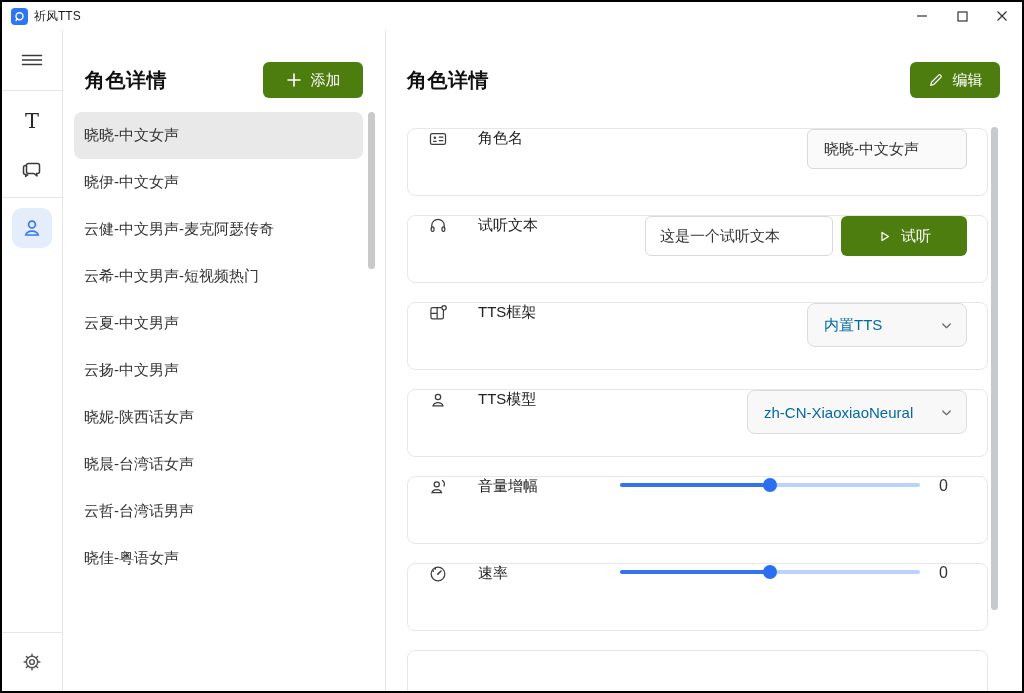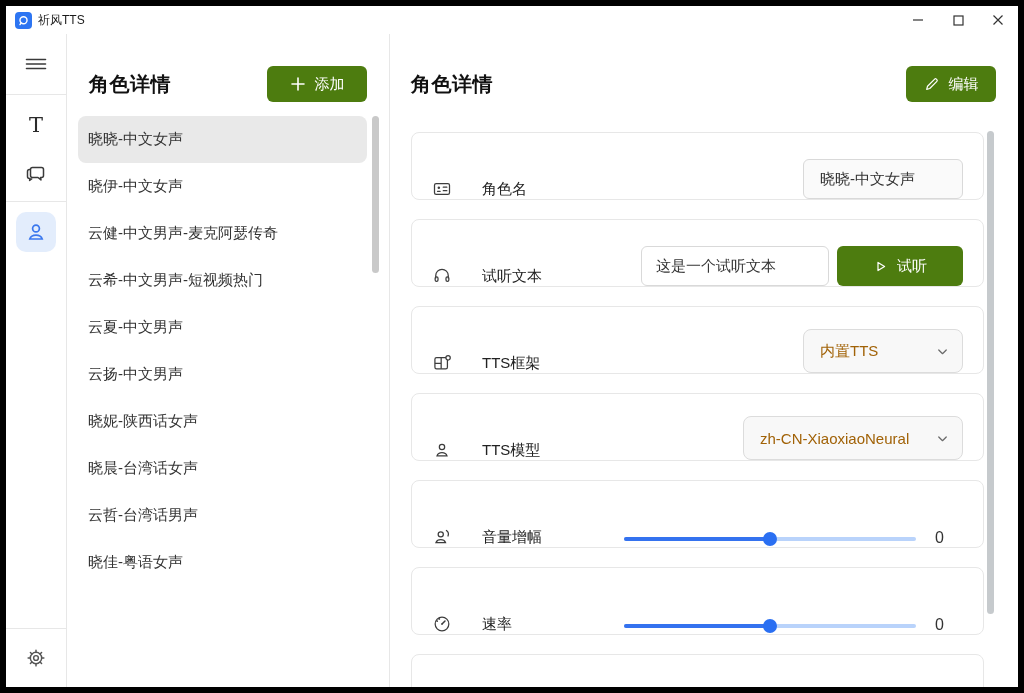--- a/index.html
+++ b/index.html
@@ -1,18 +1,18 @@
 <!DOCTYPE html>
 <html><head>
 <meta charset="utf-8">
 <style>
   *{margin:0;padding:0;box-sizing:border-box}
   html,body{width:1024px;height:693px;overflow:hidden}
   body{font-family:"Liberation Sans","DejaVu Sans",sans-serif;background:#fff;color:#222}
-  .window{position:relative;width:1024px;height:693px;background:#fff;border:6px solid #000000;overflow:hidden}
+  .window{position:relative;width:1024px;height:693px;background:#fff;border:2px solid #000000;overflow:hidden}
 
   
   .titlebar{position:absolute;top:0;left:0;right:0;height:28px;display:flex;align-items:center;background:#fff}
   .app-icon{width:17px;height:17px;border-radius:4px;background:#2d75f2;margin-left:9px;display:flex;align-items:center;justify-content:center;flex:none}
   .app-title{font-size:12px;margin-left:6px;color:#1a1a1a}
   .win-btns{margin-left:auto;display:flex;height:100%}
   .win-btn{width:40px;height:100%;display:flex;align-items:center;justify-content:center;color:#333;cursor:pointer}
 
   
   .sidebar{position:absolute;top:28px;left:0;width:61px;bottom:0;border-right:1px solid #e7e7e7;display:flex;flex-direction:column;align-items:center;background:#fff}
@@ -35,27 +35,27 @@
   .role-list{margin:0 22px 0 11px}
   .role-item{height:47px;display:flex;align-items:center;padding-left:10px;font-size:15px;color:#333;border-radius:8px;cursor:pointer;white-space:nowrap}
   .role-item.selected{background:#e9e9e9}
   .lp-scroll{position:absolute;top:82px;left:305px;width:7px;height:157px;background:#c9c9c9;border-radius:4px;cursor:pointer}
 
   
   .right-panel{position:absolute;top:28px;left:384px;right:0;bottom:0;background:#fff;overflow:hidden}
   .rp-header{height:82px;display:flex;align-items:center;padding:18px 22px 0 21px}
   .edit-btn{width:90px}
   .cards{margin-top:16px;padding:0 34px 0 21px}
-  .card{height:68px;border:1px solid #e7e7e7;border-radius:8px;display:flex;align-items:flex-end;padding:0 20px;margin-bottom:19px;background:#fff}
+  .card{height:68px;border:1px solid #e7e7e7;border-radius:8px;display:flex;align-items:flex-start;padding:0 20px;margin-bottom:19px;background:#fff}
   .card-icon{width:20px;height:20px;color:#3d3d3d;margin-right:30px;flex:none}
   .card-label{font-size:15px;color:#222;white-space:nowrap}
   .value-box{margin-left:auto;width:160px;height:40px;border:1px solid #d9d9d9;border-radius:6px;background:#fafafa;font-size:15px;color:#333;padding:0 16px;font-family:inherit;outline:none}
   .text-input{margin-left:auto;width:188px;height:40px;border:1px solid #d9d9d9;border-radius:6px;background:#fff;font-size:15px;color:#333;padding:0 14px;font-family:Liberation Serif, serif;outline:none}
   .listen-btn{width:126px;height:40px;margin-left:8px}
-  .select{margin-left:auto;height:44px;border:1px solid #dcdcdc;border-radius:8px;background:#f8f8f8;display:flex;align-items:center;padding:0 12px 0 16px;font-size:15px;color:#a16207;cursor:pointer}
+  .select{margin-left:auto;height:44px;border:1px solid #dcdcdc;border-radius:8px;background:#f8f8f8;display:flex;align-items:center;padding:0 12px 0 16px;font-size:15px;color:#0369a1;cursor:pointer}
   .select .sel-text{flex:1;white-space:nowrap}
   .sel-framework{width:160px}
   .sel-model{width:220px}
   .slider-label{width:130px}
   .slider{flex:1;margin-left:12px;position:relative;height:16px;cursor:pointer}
   .slider-track{position:absolute;left:0;right:0;top:6px;height:4px;border-radius:2px;background:#b9d3fb}
   .slider-fill{position:absolute;left:0;top:6px;height:4px;border-radius:2px;background:#3472ef}
   .slider-thumb{position:absolute;top:1px;width:14px;height:14px;border-radius:50%;background:#2a6ff2;transform:translateX(-50%);cursor:grab}
   .slider-value{width:47px;text-align:center;font-size:16px;color:#333}
   .rp-scroll{position:absolute;top:97px;right:24px;width:7px;height:483px;background:#c6cacd;border-radius:4px;cursor:pointer}

